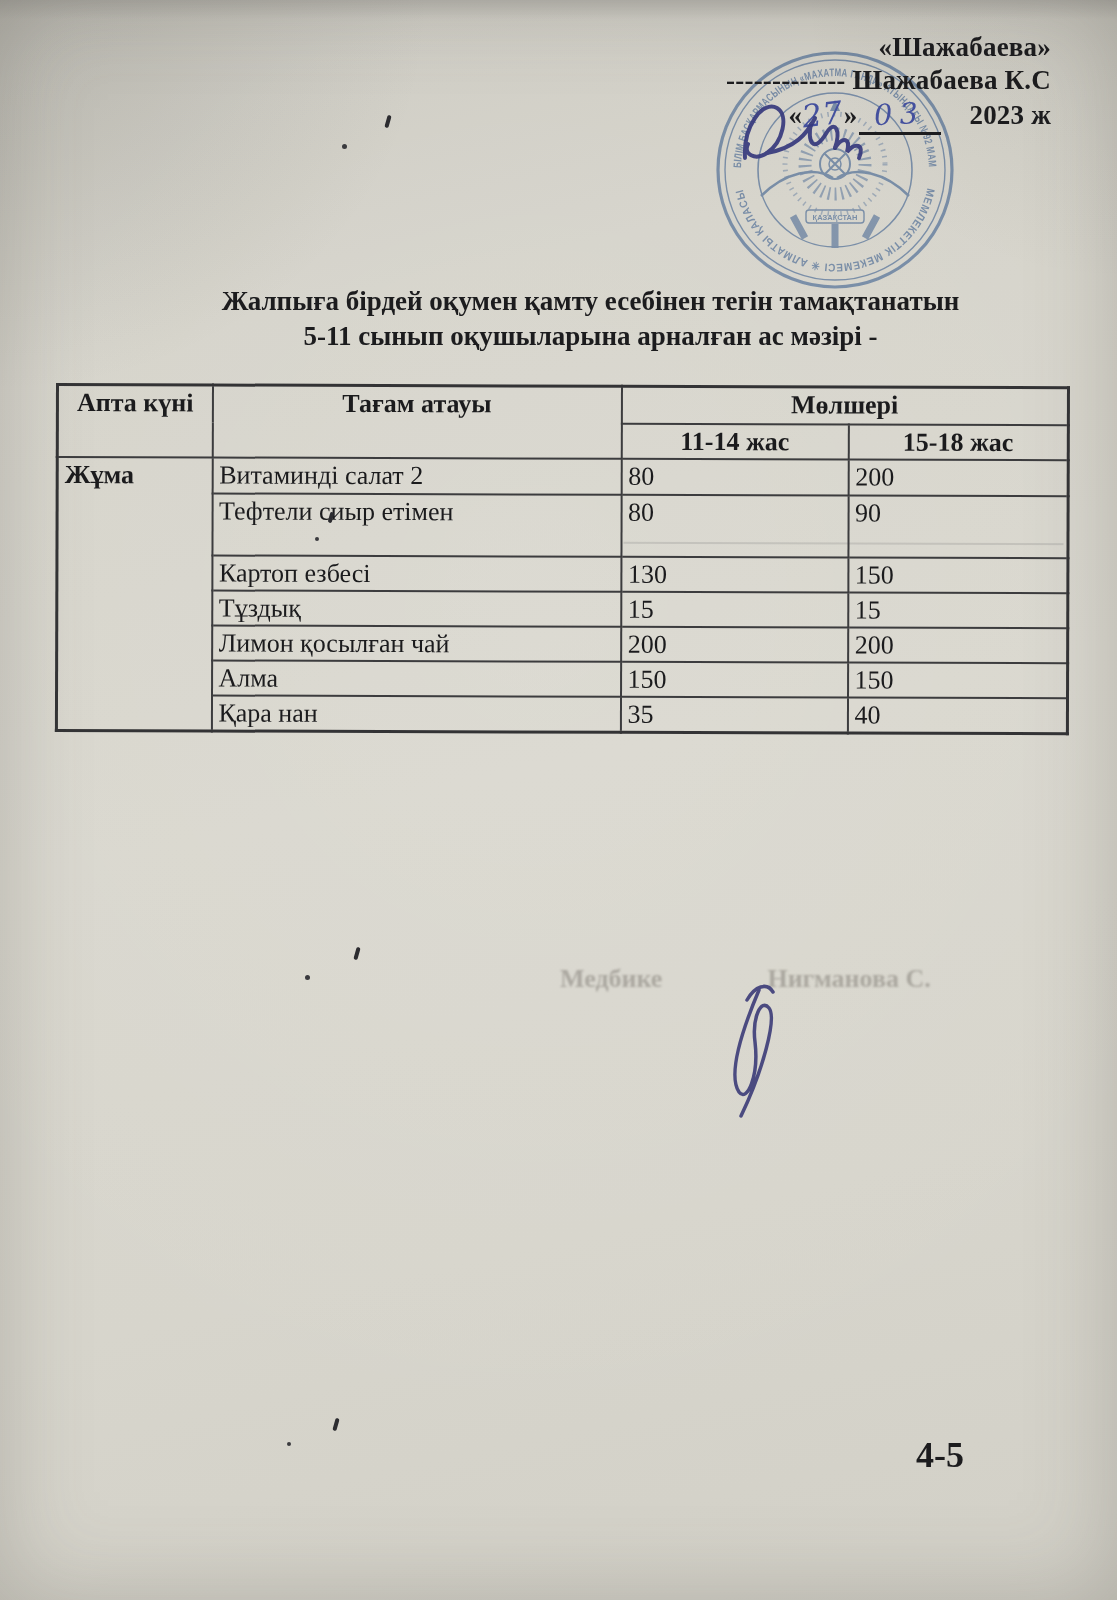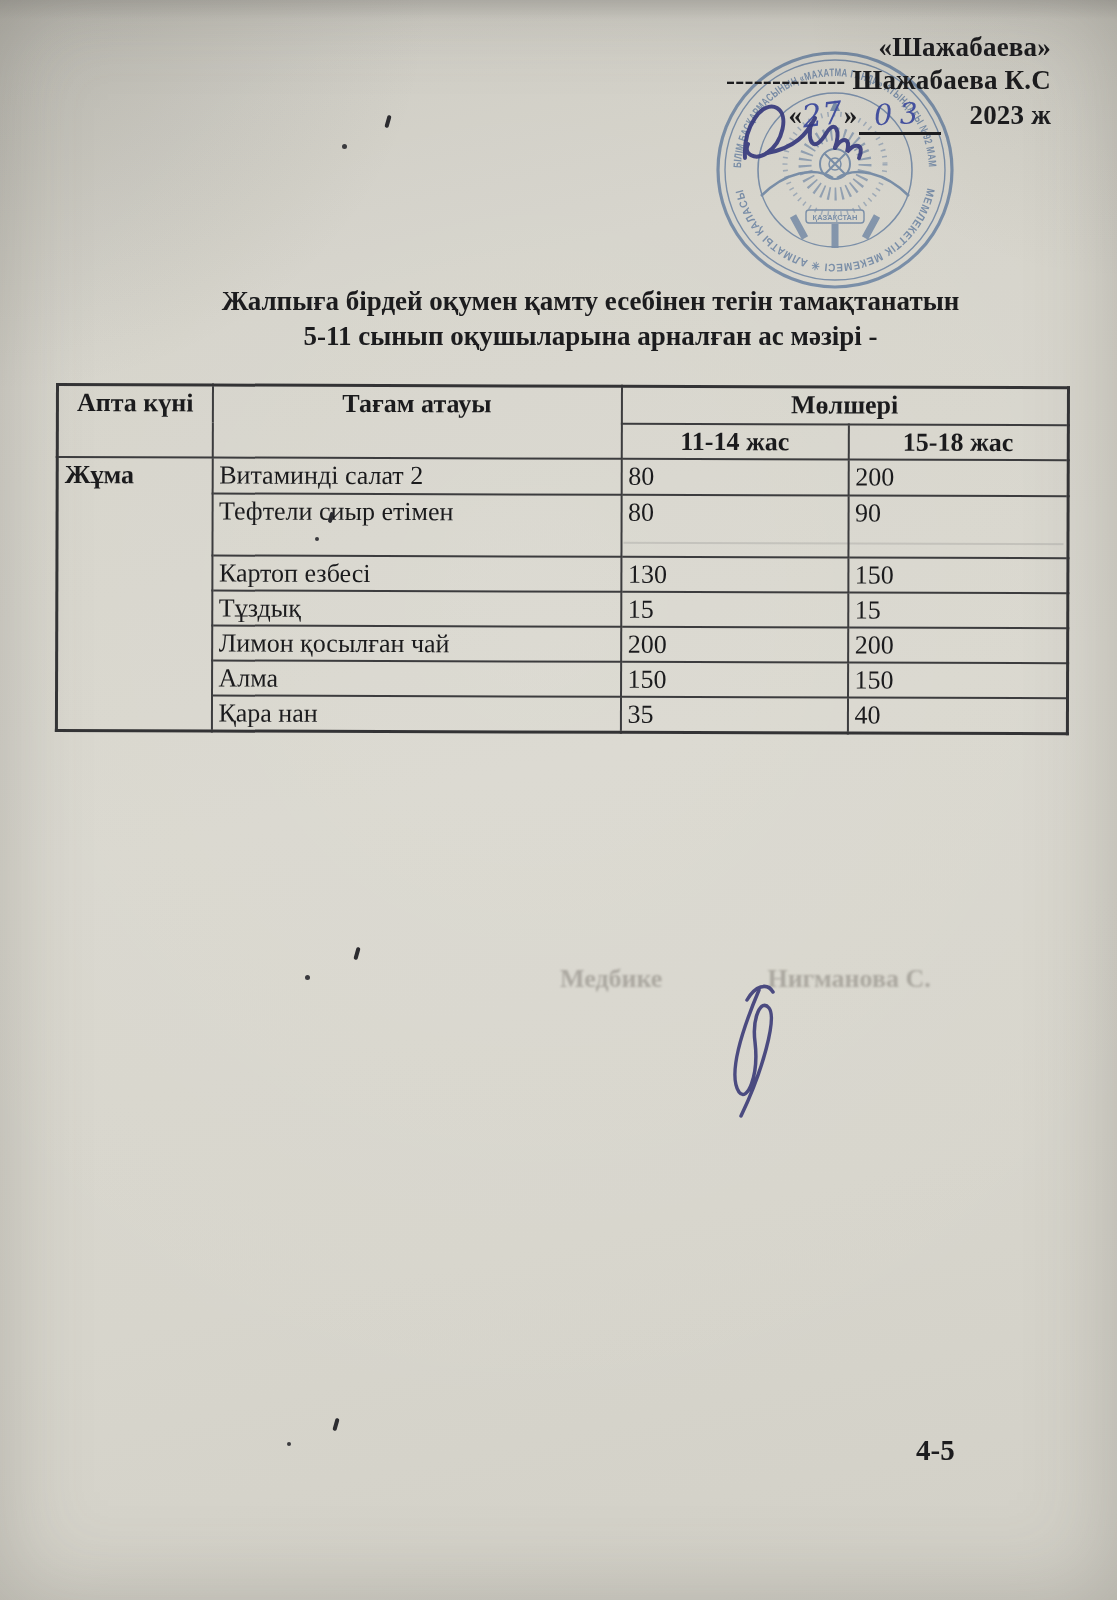--- a/index.html
+++ b/index.html
@@ -99,21 +99,21 @@
   .ghost {
     position:absolute; left:560px; top:964px; z-index:1;
     display:flex; font-weight:bold; font-size:26px; white-space:nowrap;
     color:rgba(108,103,96,0.42); filter:blur(1.1px);
   }
   .ghost .gap { width:105px; }
 
   
   .page-num {
     position:absolute; left:916px; top:1434px;
-    font-weight:bold; font-size:29px; z-index:3;
+    font-weight:bold; font-size:36px; z-index:3;
   }
 
   
   .ink-mark { position:absolute; width:4px; height:13px; background:#2c2c30;
     border-radius:2px; transform:rotate(16deg); z-index:5; }
   .ink-dot  { position:absolute; width:5px; height:5px; background:#3a3a3e;
     border-radius:50%; z-index:5; }
 </style>
 </head>
 <body>

